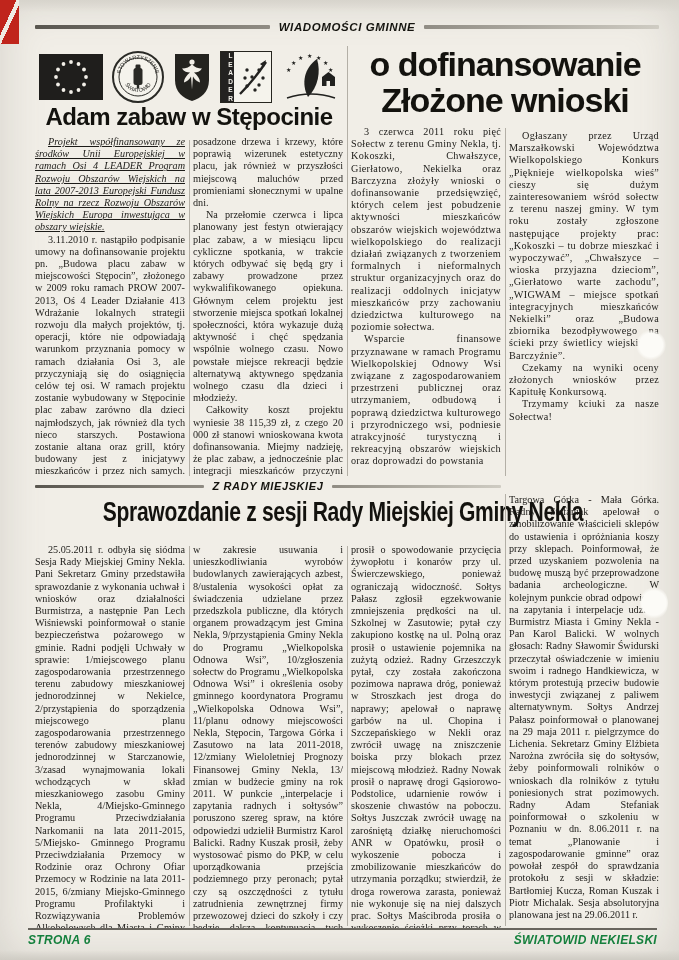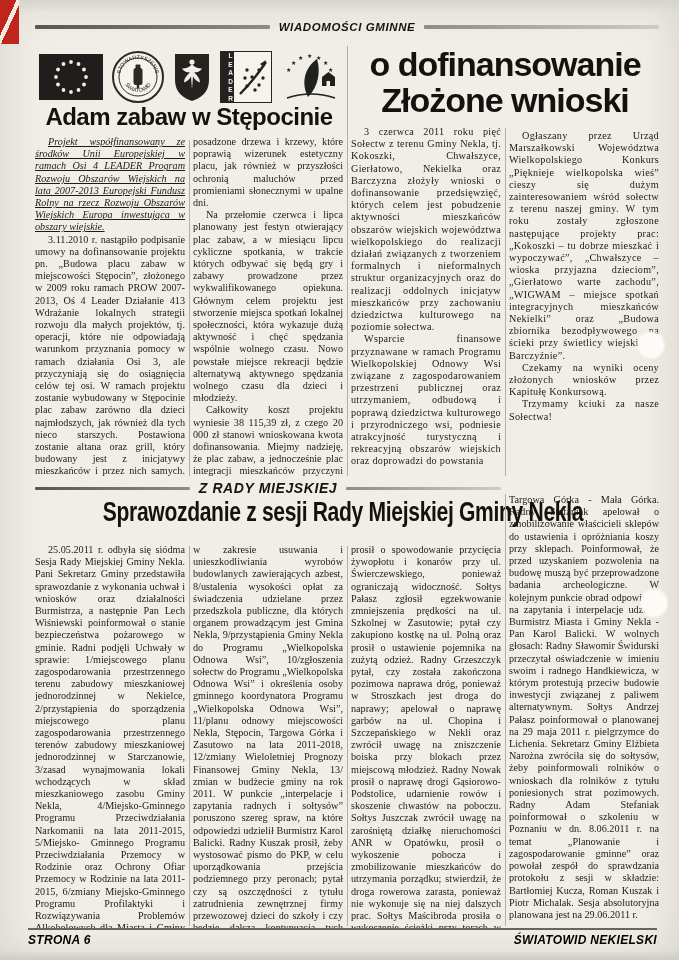--- a/index.html
+++ b/index.html
@@ -46,21 +46,21 @@
          align-items:center;justify-content:center;gap:9px;}
   .leader-logo{position:relative;width:52px;height:52px;background:#f5f3ec;border:1.5px solid #26251f;box-sizing:border-box;}
   .leader-bar{position:absolute;left:0;top:0;bottom:0;width:13px;background:#232220;color:#f3f1ea;
               writing-mode:vertical-rl;text-orientation:upright;text-align:center;
               font:bold 6.5px "Liberation Sans",sans-serif;letter-spacing:1.5px;}
   .leader-art{position:absolute;left:13px;top:0;}
 
   
   .footer{position:absolute;left:28px;right:22px;top:928px;border-top:2.5px solid #68655e;
           display:flex;justify-content:space-between;padding-top:3px;}
-  .footer span{font:italic bold 12px "Liberation Sans",sans-serif;color:#000000;letter-spacing:.3px;}
+  .footer span{font:italic bold 12px "Liberation Sans",sans-serif;color:#15803d;letter-spacing:.3px;}
 
   .blob{position:absolute;border-radius:50%;
         background:radial-gradient(circle,#fcfbf7 0 55%,rgba(252,251,247,0) 72%);}
 </style>
 </head>
 <body>
 
 <div class="page">
   <div class="edge top"></div>
 
@@ -147,42 +147,42 @@
       <path d="M6 46 q24 -8 48 0" stroke="#20201e" stroke-width="1.4" fill="none"></path>
     </svg>
   </div>
 
   <div class="h-playground">Adam zabaw w Stępocinie</div>
   <div class="col" style="left:35px;top:136px;height:340px;">
       <p class="ital"><span>Projekt współfinansowany ze środków Unii Europejskiej w ramach Osi 4 LEADER Program Rozwoju Obszarów Wiejskich na lata 2007-2013 Europejski Fundusz Rolny na rzecz Rozwoju Obszarów Wiejskich Europa inwestująca w obszary wiejskie.</span></p>
       <p><span>3.11.2010 r. nastąpiło podpisanie umowy na dofinansowanie projektu pn. „</span><span class="b">Budowa placu zabaw w miejscowości Stępocin</span><span>”, złożonego w 2009 roku ramach PROW 2007-2013, Oś 4 Leader Działanie 413 Wdrażanie lokalnych strategii rozwoju dla małych projektów, tj. operacji, które nie odpowiadają warunkom przyznania pomocy w ramach działania Osi 3, ale przyczyniają się do osiągnięcia celów tej osi. W ramach projektu zostanie wybudowany w Stępocinie plac zabaw zarówno dla dzieci najmłodszych, jak również dla tych nieco starszych. Postawiona zostanie altana oraz grill, który budowany jest z inicjatywy mieszkańców i przez nich samych. Ponadto teren powstającego placu zabaw został wywyższony i uporządkowany. Zostaną również</span></p>
     </div>
   <div class="col" style="left:193px;top:136px;height:340px;">
-      <p class="noindent"><span>posadzone drzewa i krzewy, które poprawią wizerunek estetyczny placu, jak również w przyszłości ochronią maluchów przed promieniami słonecznymi w upalne dni.</span></p>
+      <p class="noindent"><span>posadzone drzewa i krzewy, które poprawią wizerunek estetyczny placu, jak również w przyszłości miejscową maluchów przed promieniami słonecznymi w upalne dni.</span></p>
       <p><span>Na przełomie czerwca i lipca planowany jest festyn otwierający plac zabaw, a w miesiącu lipcu cykliczne spotkania, w trakcie których odbywać się będą gry i zabawy prowadzone przez wykwalifikowanego opiekuna. Głównym celem projektu jest stworzenie miejsca spotkań lokalnej społeczności, która wykazuje dużą aktywność i chęć spędzania wspólnie wolnego czasu. Nowo powstałe miejsce rekreacji będzie alternatywą aktywnego spędzania wolnego czasu dla dzieci i młodzieży.</span></p>
       <p><span>Całkowity koszt projektu wyniesie </span><span class="b">38 115,39 zł</span><span>, z czego </span><span class="b">20 000 zł</span><span> stanowi wnioskowana kwota dofinansowania. Miejmy nadzieję, że plac zabaw, a jednocześnie plac integracji mieszkańców przyczyni się do zwiększenia aktywności społeczności lokalnej i stanie się miejscem tętniącym życiem przez ciepłe miesiące w roku.</span></p>
     </div>
 
   <div class="h-apps">
     <div>o dofinansowanie</div>
     <div>Złożone wnioski</div>
   </div>
   <div class="col loose" style="left:351px;top:126px;height:346px;">
       <p><span>3 czerwca 2011 roku pięć Sołectw z terenu Gminy Nekla, tj. Kokoszki, Chwałszyce, Gierłatowo, Nekielka oraz Barczyzna złożyły wnioski o dofinansowanie przedsięwzięć, których celem jest pobudzenie aktywności mieszkańców obszarów wiejskich województwa wielkopolskiego do realizacji działań związanych z tworzeniem formalnych i nieformalnych struktur organizacyjnych oraz do realizacji oddolnych inicjatyw mieszkańców przy zachowaniu dziedzictwa kulturowego na poziomie sołectwa.</span></p>
       <p><span>Wsparcie finansowe przyznawane w ramach Programu Wielkopolskiej Odnowy Wsi związane z zagospodarowaniem przestrzeni publicznej oraz utrzymaniem, odbudową i poprawą dziedzictwa kulturowego i przyrodniczego wsi, podniesie atrakcyjność turystyczną i rekreacyjną obszarów wiejskich oraz doprowadzi do powstania</span></p>
     </div>
   <div class="col loose" style="left:509px;top:130px;height:346px;">
       <p><span>Ogłaszany przez Urząd Marszałkowski Województwa Wielkopolskiego Konkurs „Pięknieje wielkopolska wieś” cieszy się dużym zainteresowaniem wśród sołectw z terenu naszej gminy. W tym roku zostały zgłoszone następujące projekty prac: „</span><span class="b">Kokoszki – tu dobrze mieszkać i wypoczywać</span><span>”, „</span><span class="b">Chwałszyce – wioska przyjazna dzieciom</span><span>”, „</span><span class="b">Gierłatowo warte zachodu</span><span>”, „</span><span class="b">WIGWAM – miejsce spotkań integracyjnych mieszkańców Nekielki</span><span>” oraz „</span><span class="b">Budowa zbiornika bezodpływowego na ścieki przy świetlicy wiejskiej w Barczyźnie</span><span>”.</span></p>
       <p><span>Czekamy na wyniki oceny złożonych wniosków przez Kapitułę Konkursową.</span></p>
       <p><span>Trzymamy kciuki za nasze Sołectwa!</span></p>
     </div>
 
   <div class="rule-banner" style="left:35px;top:480px;width:466px;">
     <span class="bar dark" style="height:3px;"></span>
-    <span class="banner-label" style="font-size:14px;">Z RADY MIEJSKIEJ</span>
+    <span class="banner-label" style="font-size:11px;">Z RADY MIEJSKIEJ</span>
     <span class="bar light" style="height:3px;"></span>
   </div>
 
   <div class="h-council">
     <span class="inner">Sprawozdanie z sesji Rady Miejskiej Gminy Nekla</span>
   </div>
   <div class="col" style="left:35px;top:544px;height:384px;">
       <p><span>25.05.2011 r. odbyła się siódma Sesja Rady Miejskiej Gminy Nekla. Pani Sekretarz Gminy przedstawiła sprawozdanie z wykonania uchwał i wniosków oraz działalności Burmistrza, a następnie Pan Lech Wiśniewski poinformował o stanie bezpieczeństwa pożarowego w gminie. Radni podjęli Uchwały w sprawie: </span><span class="b">1</span><span>/miejscowego planu zagospodarowania przestrzennego terenu zabudowy mieszkaniowej jednorodzinnej w Nekielce, </span><span class="b">2</span><span>/przystąpienia do sporządzenia miejscowego planu zagospodarowania przestrzennego terenów zabudowy mieszkaniowej jednorodzinnej w Starczanowie, </span><span class="b">3</span><span>/zasad wynajmowania lokali wchodzących w skład mieszkaniowego zasobu Gminy Nekla, </span><span class="b">4</span><span>/Miejsko-Gminnego Programu Przeciwdziałania Narkomanii na lata 2011-2015, </span><span class="b">5</span><span>/Miejsko- Gminnego Programu Przeciwdziałania Przemocy w Rodzinie oraz Ochrony Ofiar Przemocy w Rodzinie na lata 2011-2015, </span><span class="b">6</span><span>/zmiany Miejsko-Gminnego Programu Profilaktyki i Rozwiązywania Problemów Alkoholowych dla Miasta i Gminy Nekla na rok 2011, </span></p>
     </div>
   <div class="col" style="left:193px;top:544px;height:384px;">

